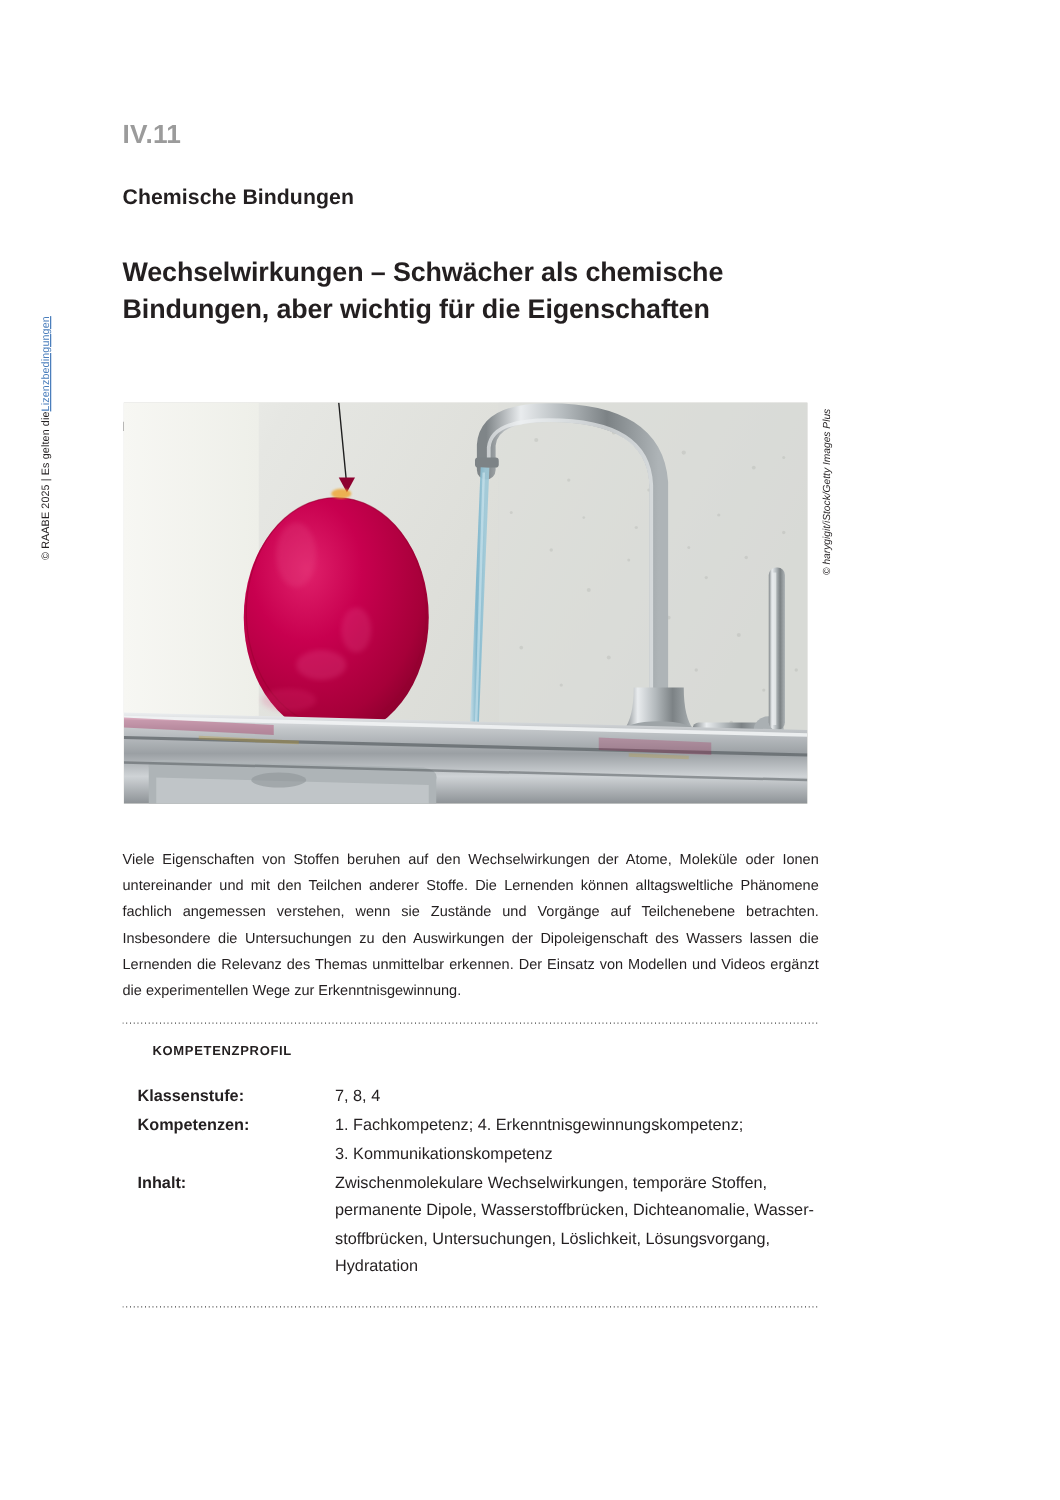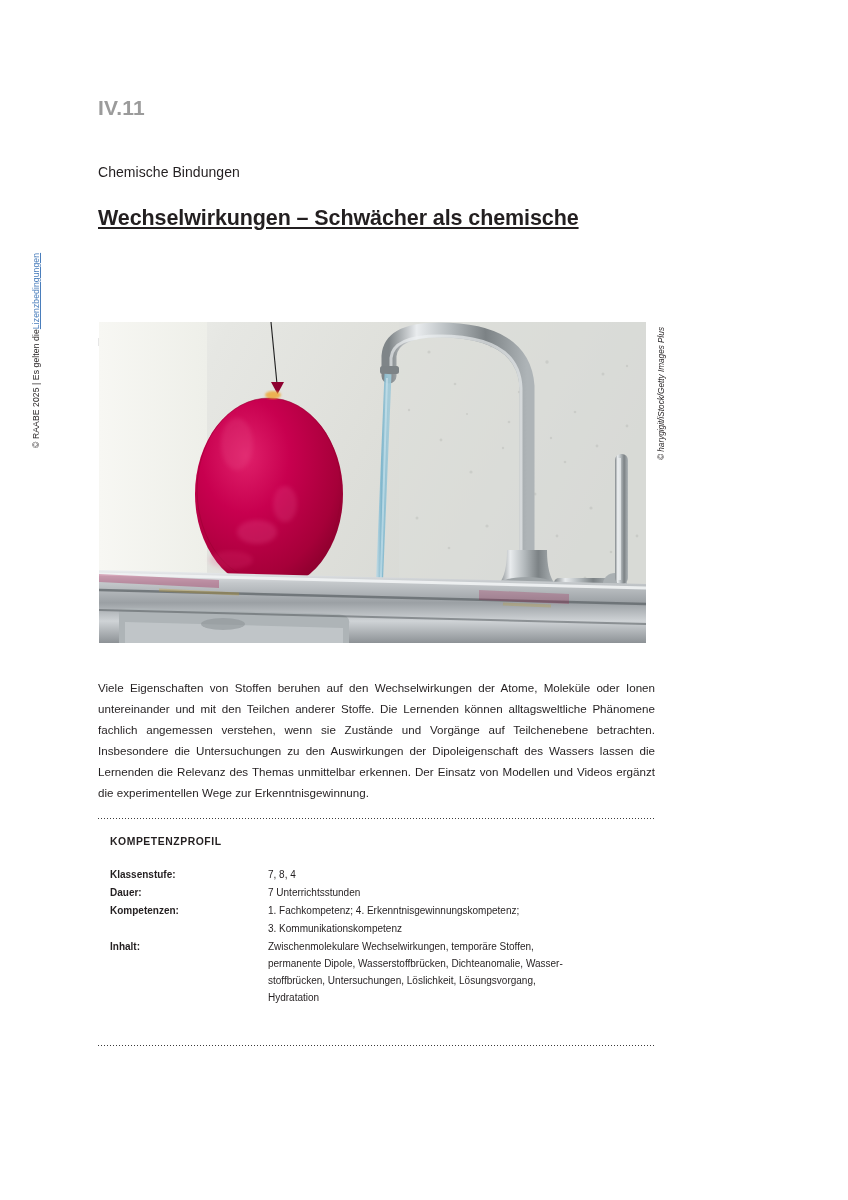--- a/index.html
+++ b/index.html
@@ -18,28 +18,28 @@
   }
   .copyright-bar .lic-link{color:#4a7ebc;text-decoration:underline;}
 
   
   .chapter-code{
     position:absolute;left:98px;top:96px;
     font-size:21px;color:#9b9b9b;letter-spacing:.2px;font-weight:700;
   }
   .subject-line{
     position:absolute;left:98px;top:148px;
-    font-size:14px;font-weight:normal;color:#231f20;letter-spacing:.05px;margin-top:16px;
+    font-size:17px;font-weight:bold;color:#231f20;letter-spacing:.05px;
   }
   .main-title{
     position:absolute;left:98px;top:190px;width:570px;
     font-size:21.5px;font-weight:bold;color:#231f20;line-height:1.33;
     letter-spacing:-.1px;
   }
-  .title-line{display:block;text-decoration:underline;}
+  .title-line{display:block;}
   .idea-credit{
     position:absolute;left:98px;top:288px;
     font-size:10.8px;color:#231f20;letter-spacing:.05px;margin-top:48px;
   }
 
   
   .photo-frame{
     position:absolute;left:99px;top:322px;width:547px;height:321px;
     overflow:hidden;background:#d9d9d5;
   }
@@ -62,50 +62,51 @@
   .rule{
     position:absolute;left:98px;width:558px;height:1px;
     background-image:linear-gradient(to right,#3b3b3b 0 1px,transparent 1px 3px);
     background-size:3px 1px;background-repeat:repeat-x;
   }
   .rule-top{top:818px;}
   .rule-bottom{top:1045px;}
 
   
   .profile-heading{
-    position:absolute;left:110px;top:836px;
+    position:absolute;left:122px;top:836px;
     font-size:10.4px;font-weight:bold;letter-spacing:.55px;color:#231f20;text-align:right;
   }
   .profile-table{
     position:absolute;left:110px;top:866px;width:545px;
     border-collapse:collapse;
   }
   .profile-table td{
     vertical-align:top;padding:0 0 1px 0;
-    font-size:10px;line-height:1.72;color:#231f20;
+    font-size:13px;line-height:1.72;color:#231f20;
   }
   .profile-table td.key{width:158px;font-weight:bold;white-space:nowrap;}
   .profile-table td.val{width:387px;}
   .val-line{display:block;}
 </style>
 </head>
 <body>
 
 <div class="page">
 
   <div class="copyright-bar">
     <span>© RAABE 2025 | Es gelten die </span>
       <a class="lic-link" href="#">Lizenzbedingungen</a>
   </div>
 
   <div class="chapter-code">IV.11</div>
   <div class="subject-line">Chemische Bindungen</div>
 
   <h1 class="main-title">
     <span class="title-line">Wechselwirkungen – Schwächer als chemische</span>
+    <span class="title-line">Bindungen, aber wichtig für die Eigenschaften</span>
   </h1>
 
   <div class="idea-credit">Nach einer Idee von Dr. Detlef Eckebrecht</div>
 
   <div class="photo-frame">
     <svg viewBox="0 0 547 321" preserveAspectRatio="none">
       <defs>
         <linearGradient id="wallGrad" x1="0" y1="0" x2="1" y2="0.3">
           <stop offset="0" stop-color="#f3f4f0"></stop>
           <stop offset="0.22" stop-color="#e6e7e3"></stop>
@@ -243,26 +244,20 @@
   <div class="profile-heading">KOMPETENZPROFIL</div>
   <table class="profile-table">
     <tbody>
         <tr>
           <td class="key">Klassenstufe:</td>
           <td class="val">
             <span class="val-line">7, 8, 4</span>
           </td>
         </tr>
         <tr>
-          <td class="key">Dauer:</td>
-          <td class="val">
-            <span class="val-line">7 Unterrichtsstunden</span>
-          </td>
-        </tr>
-        <tr>
           <td class="key">Kompetenzen:</td>
           <td class="val">
             <span class="val-line">1. Fachkompetenz; 4. Erkenntnisgewinnungskompetenz;</span>
             <span class="val-line">3. Kommunikationskompetenz</span>
           </td>
         </tr>
         <tr>
           <td class="key">Inhalt:</td>
           <td class="val">
             <span class="val-line">Zwischenmolekulare Wechselwirkungen, temporäre Stoffen,</span>

